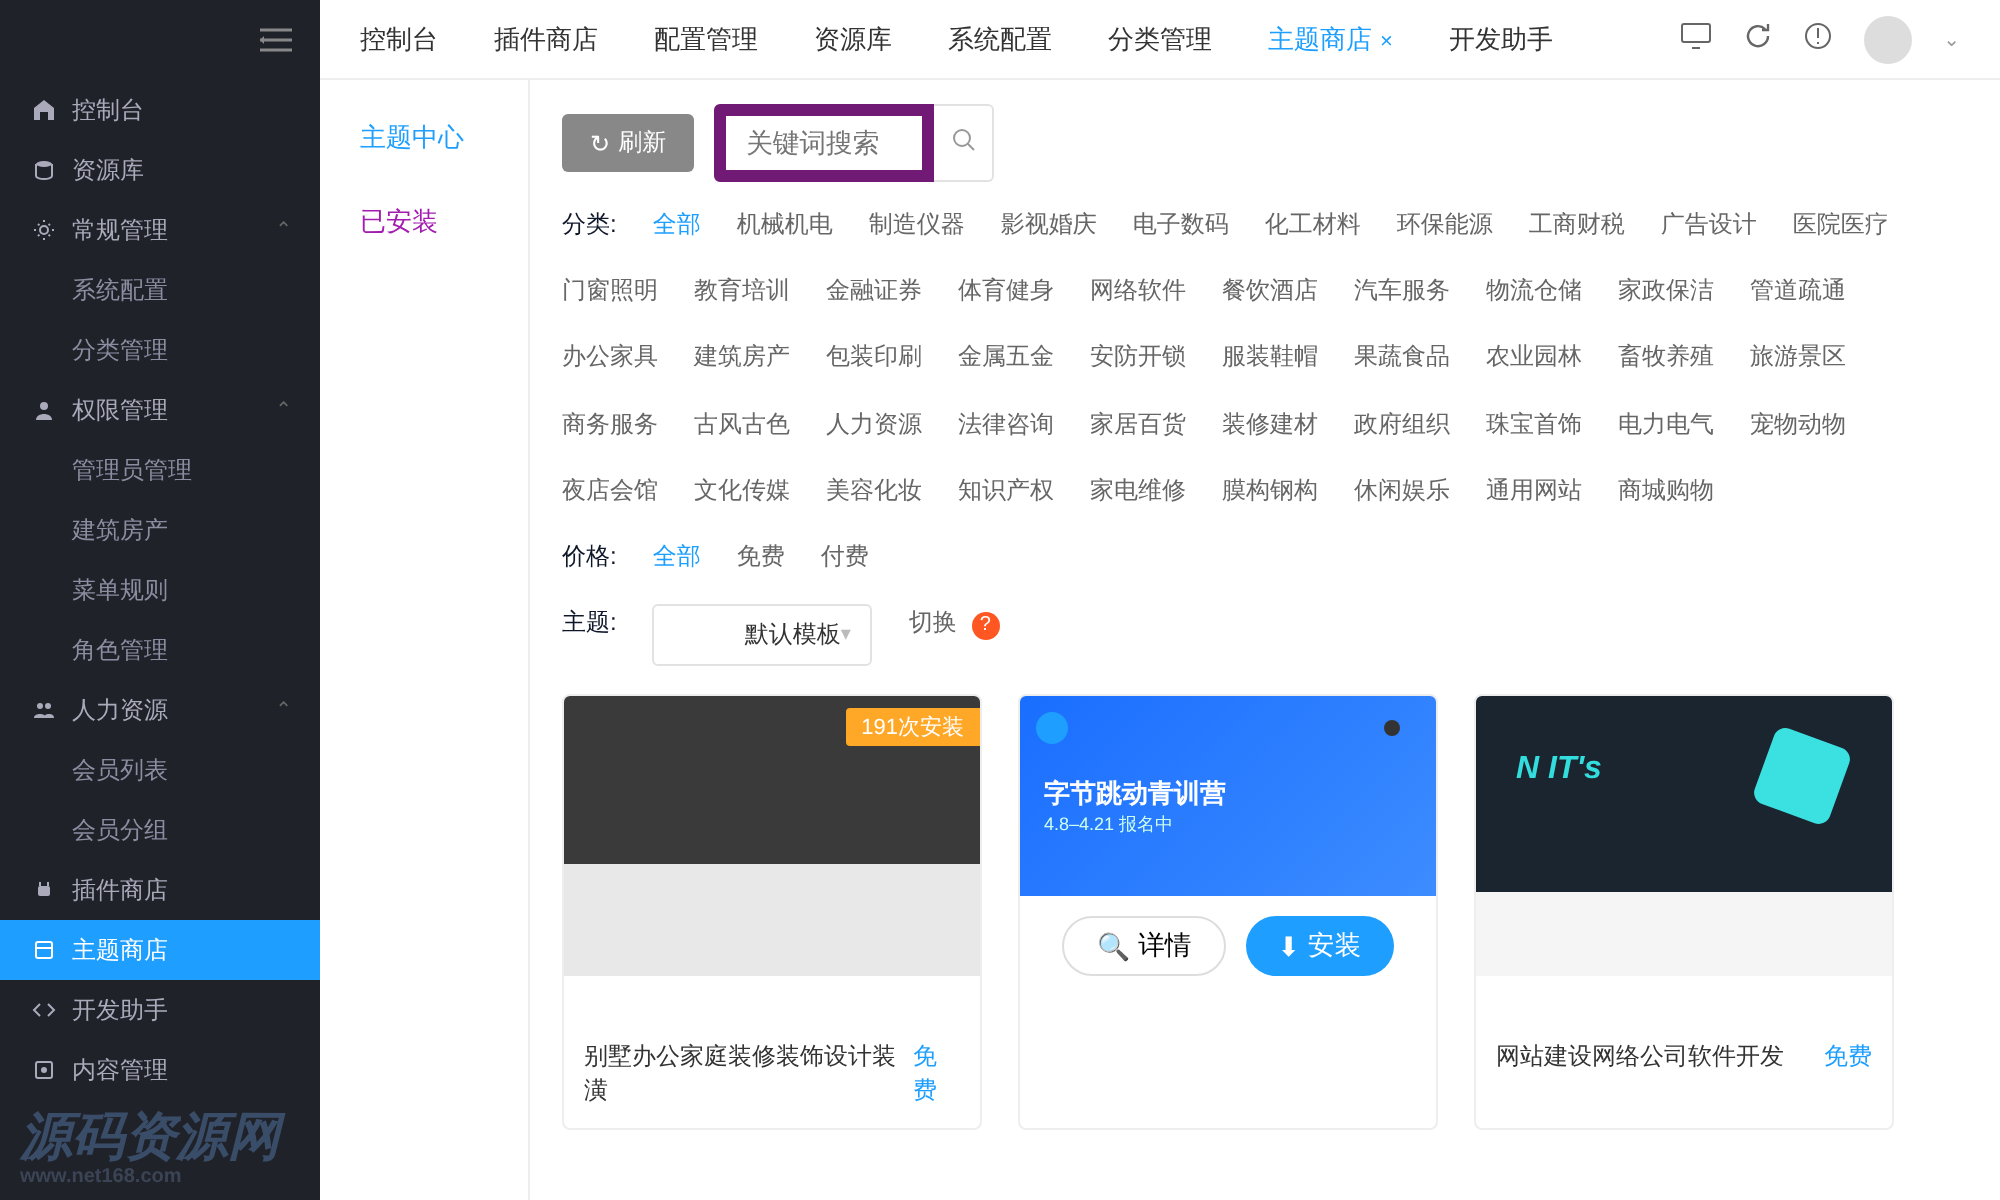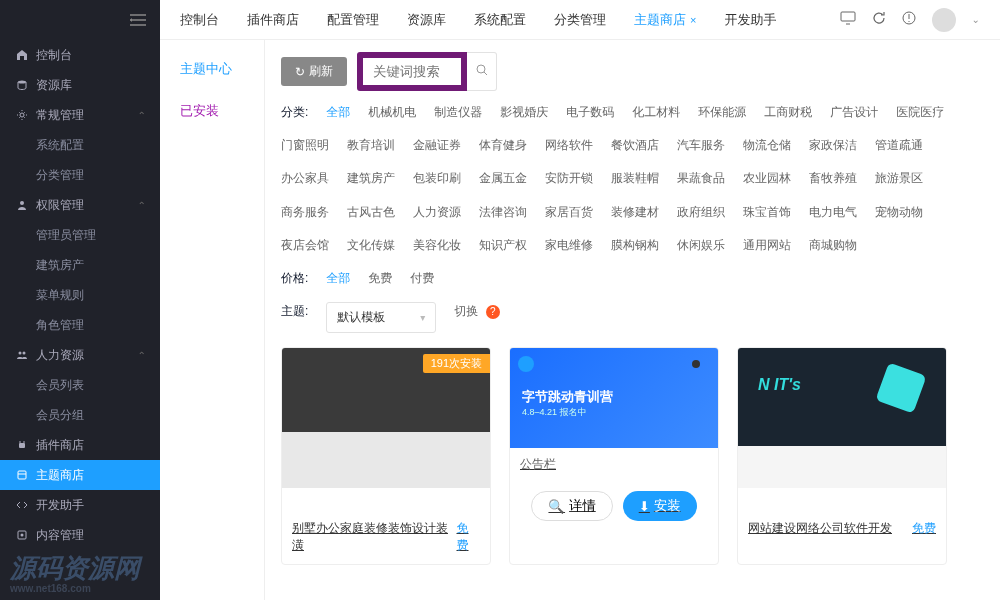--- a/index.html
+++ b/index.html
@@ -35,24 +35,24 @@
 .search { display: flex; }
 .search input { border: 6px solid #701a75; padding: 6px 10px; width: 110px; border-radius: 3px 0 0 3px; outline: none; }
 .search button { border: 1px solid #e2e2e2; border-left: none; background: #fff; width: 30px; border-radius: 0 3px 3px 0; cursor: pointer; color: #999; }
 
 .filters { margin-bottom: 6px; }
 .frow { display: flex; flex-wrap: wrap; gap: 14px 18px; margin-bottom: 14px; line-height: 1.6; }
 .frow .lbl { color: #0f172a; margin-right: 0; }
 .frow .tag { color: #666; cursor: pointer; white-space: nowrap; }
 .frow .tag.active { color: #1e9fff; }
 .qmark { display: inline-flex; width: 14px; height: 14px; background: #ff5722; color: #fff; border-radius: 50%; font-size: 10px; align-items: center; justify-content: center; margin-left: 4px; }
-.select { display: inline-flex; align-items: center; border: 1px solid #e2e2e2; padding: 5px 10px; border-radius: 3px; width: 110px; justify-content: space-between; cursor: pointer; }
+.select { display: inline-flex; align-items: center; border: 1px solid #e2e2e2; padding: 5px 10px; border-radius: 3px; width: 110px; justify-content: flex-end; cursor: pointer; }
 
 .grid { display: flex; gap: 18px; flex-wrap: wrap; }
-.card { width: 210px; border: 1px solid #eee; border-radius: 4px; overflow: hidden; position: relative; cursor: pointer; text-decoration: underline; }
+.card { width: 210px; border: 1px solid #eee; border-radius: 4px; overflow: hidden; position: relative; cursor: pointer; }
 .badge { position: absolute; top: 6px; right: 0; background: #ffa726; color: #fff; padding: 2px 8px; font-size: 11px; border-radius: 2px 0 0 2px; }
 .thumb { height: 140px; background: #f0f0f0; display: flex; flex-direction: column; }
 .cfooter { padding: 10px; display: flex; justify-content: space-between; align-items: center; font-size: 12px; margin-top: 22px; }
 .free { color: #1e9fff; }
 .card.hov .thumb { height: 100px; }
 .hov-actions { padding: 10px; display: flex; gap: 10px; justify-content: center; }
 .btn-o { border: 1px solid #ddd; background: #fff; padding: 5px 16px; border-radius: 20px; cursor: pointer; display: flex; gap: 4px; align-items: center; }
 .btn-p { border: none; background: #1e9fff; color: #fff; padding: 5px 16px; border-radius: 20px; cursor: pointer; display: flex; gap: 4px; align-items: center; }
 .notice { padding: 8px 10px; font-size: 12px; color: #666; }
 
@@ -322,21 +322,20 @@
             <span class="free">免费</span>
           </div>
         </div>
 
         <div class="card hov">
           <div class="badge">130次安装</div>
           <div class="thumb t2">
             <span class="txt">字节跳动青训营</span>
             <span class="sub2">4.8–4.21 报名中</span>
           </div>
-          <div class="notice">公告栏</div>
           <div class="hov-actions">
             <button class="btn-o">
               <span>🔍</span>
               <span>详情</span>
             </button>
             <button class="btn-p">
               <span>⬇</span>
               <span>安装</span>
             </button>
           </div>

